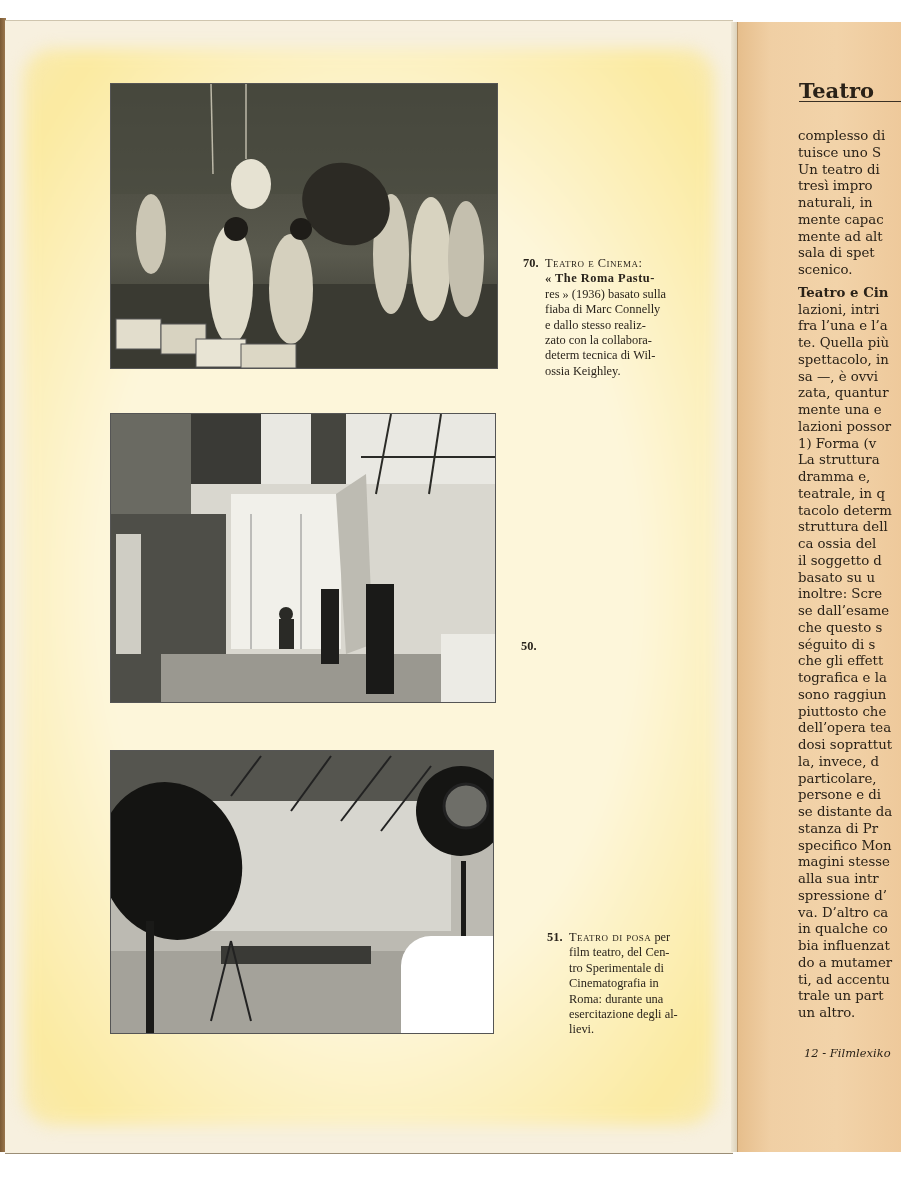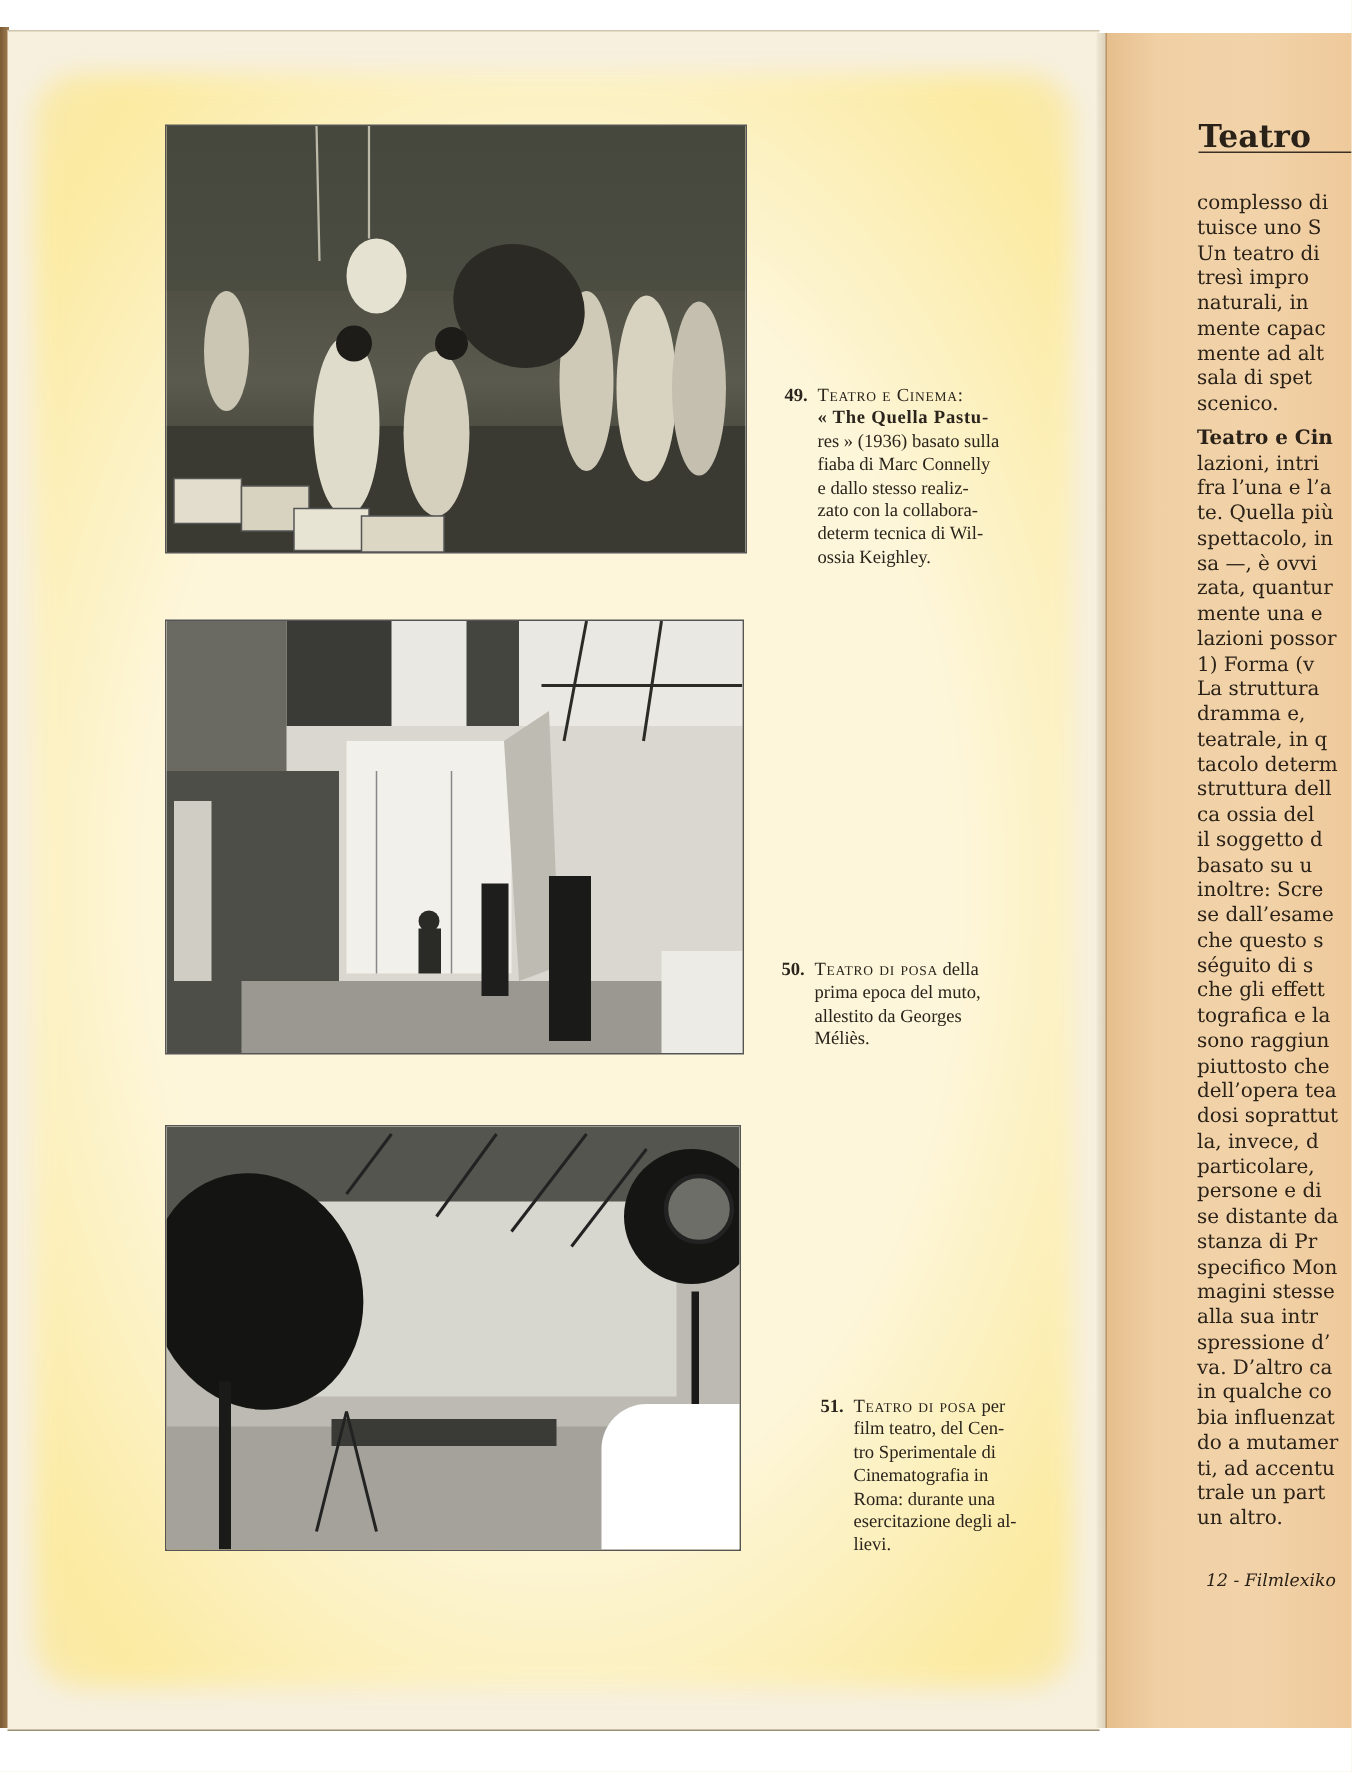--- a/index.html
+++ b/index.html
@@ -104,24 +104,24 @@
     <circle cx="190" cy="145" r="11" fill="#1e1c18"></circle>
 
     <rect x="5" y="235" width="45" height="30" fill="#e2ddcc" stroke="#555" stroke-width="1"></rect>
     <rect x="50" y="240" width="45" height="30" fill="#d8d3c1" stroke="#555" stroke-width="1"></rect>
     <rect x="85" y="255" width="50" height="28" fill="#e8e4d4" stroke="#555" stroke-width="1"></rect>
     <rect x="130" y="260" width="55" height="24" fill="#dcd7c5" stroke="#555" stroke-width="1"></rect>
   </svg>
 </div>
 
 <div class="caption" style="left:523px; top:256px; width:165px;">
-  <span class="num">49.</span>
+  <span class="num">70.</span>
   <span class="body">
     <span class="sc">Teatro e Cinema:</span><br>
-    <span class="bold">« The Quella Pastu-</span><br>
+    <span class="bold">« The Roma Pastu-</span><br>
     <span>res » (1936) basato sulla</span><br>
     <span>fiaba di Marc Connelly</span><br>
     <span>e dallo stesso realiz-</span><br>
     <span>zato con la collabora-</span><br>
     <span>determ tecnica di Wil-</span><br>
     <span>ossia Keighley.</span>
   </span>
 </div>
 
 <div class="photo" style="left:110px; top:413px; width:384px; height:288px;">
@@ -151,26 +151,20 @@
     <rect x="255" y="170" width="28" height="110" fill="#1a1a18"></rect>
     <circle cx="175" cy="200" r="7" fill="#2a2a26"></circle>
     <rect x="168" y="205" width="15" height="30" fill="#2a2a26"></rect>
 
     <rect x="330" y="220" width="54" height="68" fill="#ecebe5"></rect>
   </svg>
 </div>
 
 <div class="caption" style="left:521px; top:639px; width:165px;">
   <span class="num">50.</span>
-  <span class="body">
-    <span><span class="sc">Teatro di posa</span> della</span><br>
-    <span>prima epoca del muto,</span><br>
-    <span>allestito da Georges</span><br>
-    <span>Méliès.</span>
-  </span>
 </div>
 
 <div class="photo" style="left:110px; top:750px; width:382px; height:282px;">
   <svg width="382" height="282" viewBox="0 0 382 282">
     <rect width="382" height="282" fill="#bcbab2"></rect>
     <rect x="0" y="0" width="382" height="90" fill="#55554f"></rect>
     <rect x="80" y="50" width="260" height="130" fill="#d7d6cf"></rect>
     <line x1="150" y1="5" x2="120" y2="45" stroke="#222" stroke-width="2"></line>
     <line x1="220" y1="5" x2="180" y2="60" stroke="#222" stroke-width="2"></line>
     <line x1="280" y1="5" x2="230" y2="70" stroke="#222" stroke-width="2"></line>

